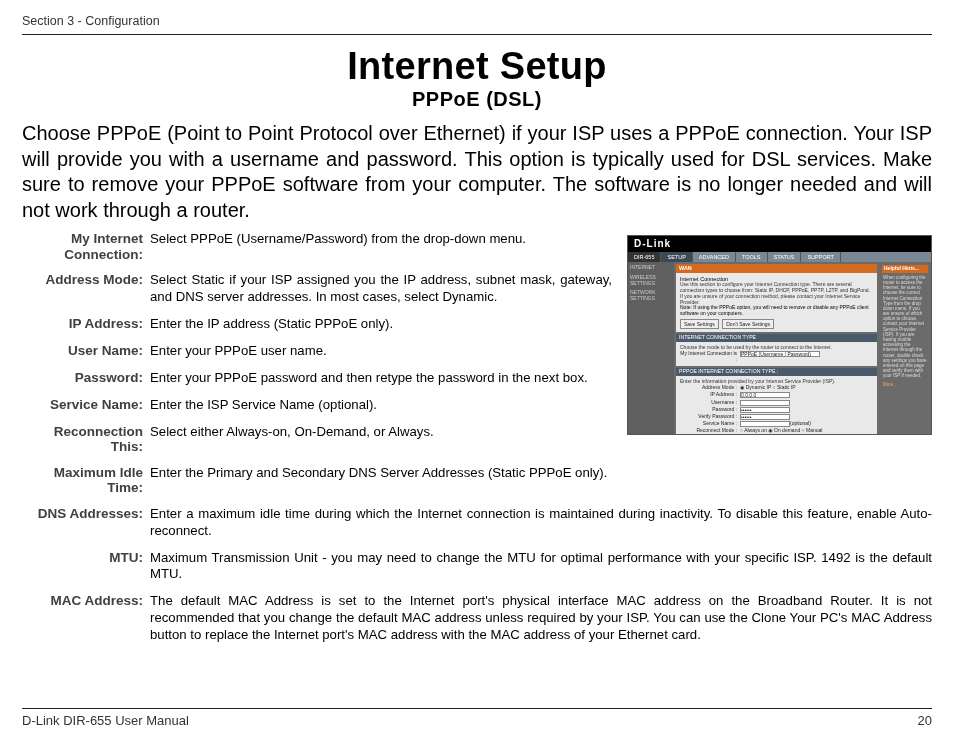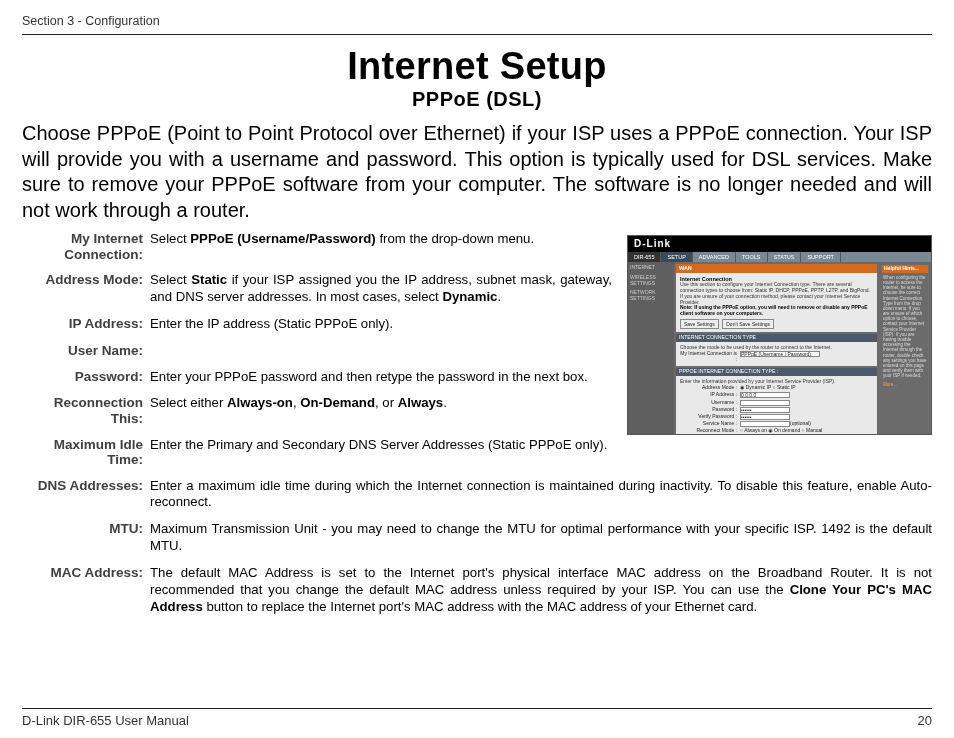--- a/index.html
+++ b/index.html
@@ -79,21 +79,21 @@
   .row.narrow .desc { max-width: 462px; }
   .footer {
     position: absolute;
     bottom: 10px;
     left: 22px;
     right: 22px;
     font-size: 13px;
     color:#333;
   }
   .footer .fr { float:right; }
-  b { font-weight: bold; color:#000;}
+  b { font-weight: normal; color:#000;}
 </style>
 </head>
 <body>
 
 <div class="top-band">Section 3 - Configuration</div>
 <hr class="rule">
 
 <div class="title">Internet Setup</div>
 <div class="subtitle">PPPoE (DSL)</div>
 
@@ -207,27 +207,32 @@
       <div class="desc"><span>Select </span><b>Static</b><span> if your ISP assigned you the IP address, subnet mask, gateway, and DNS server addresses. In most cases, select </span><b>Dynamic</b><span>.</span></div>
     </div>
 
     <div class="row narrow">
       <div class="term">IP Address:</div>
       <div class="desc">Enter the IP address (Static PPPoE only).</div>
     </div>
 
     <div class="row narrow">
       <div class="term">User Name:</div>
+      <div class="desc">Enter your PPPoE user name.</div>
     </div>
 
     <div class="row narrow">
       <div class="term">Password:</div>
       <div class="desc">Enter your PPPoE password and then retype the password in the next box.</div>
     </div>
 
+    <div class="row narrow">
+      <div class="term">Service Name:</div>
+      <div class="desc">Enter the ISP Service Name (optional).</div>
+    </div>
 
     <div class="row narrow">
       <div class="term">Reconnection This:</div>
       <div class="desc"><span>Select either </span><b>Always-on</b><span>, </span><b>On-Demand</b><span>, or </span><b>Always</b><span>.</span></div>
     </div>
 
     <div class="row narrow">
       <div class="term">Maximum Idle Time:</div>
       <div class="desc">Enter the Primary and Secondary DNS Server Addresses (Static PPPoE only).</div>
     </div>

